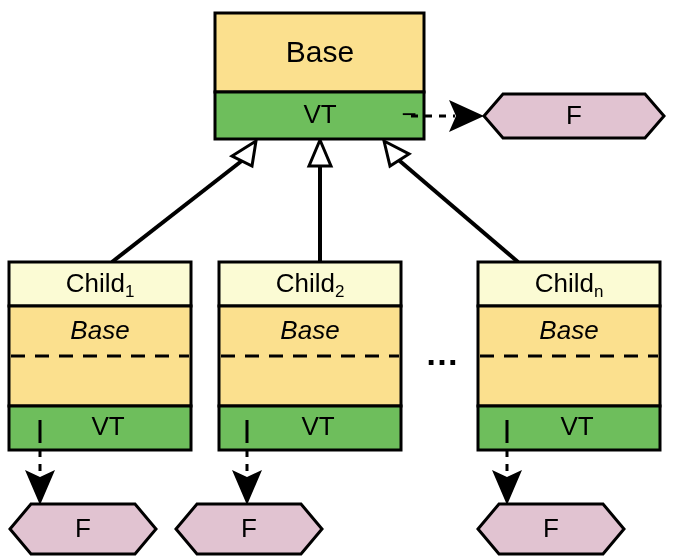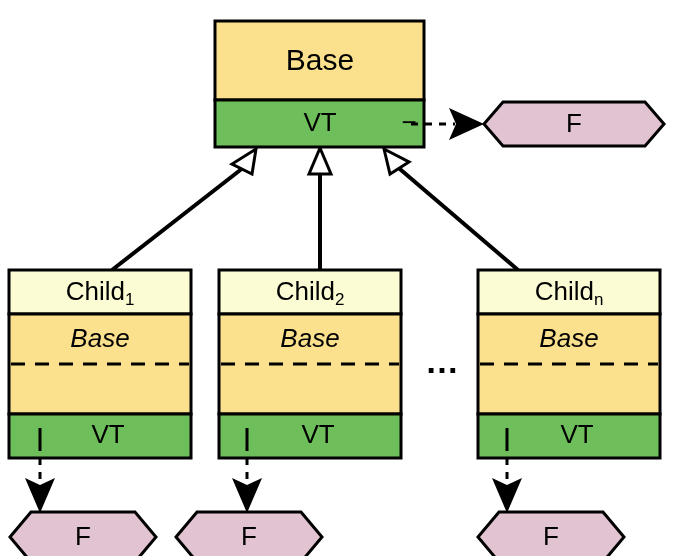--- a/index.html
+++ b/index.html
@@ -10,21 +10,21 @@
   body {
     width: 673px;
     height: 556px;
     position: relative;
     font-family: "Liberation Sans", sans-serif;
     overflow: hidden;
   }
   #diagram-root {
     position: absolute;
     left: 0;
-    top: 12px;
+    top: 4px;
     width: 673px;
     height: 520px;
   }
   svg.diagram-canvas {
     position: absolute;
     left: 0;
     top: 0;
     width: 673px;
     height: 556px;
     display: block;

